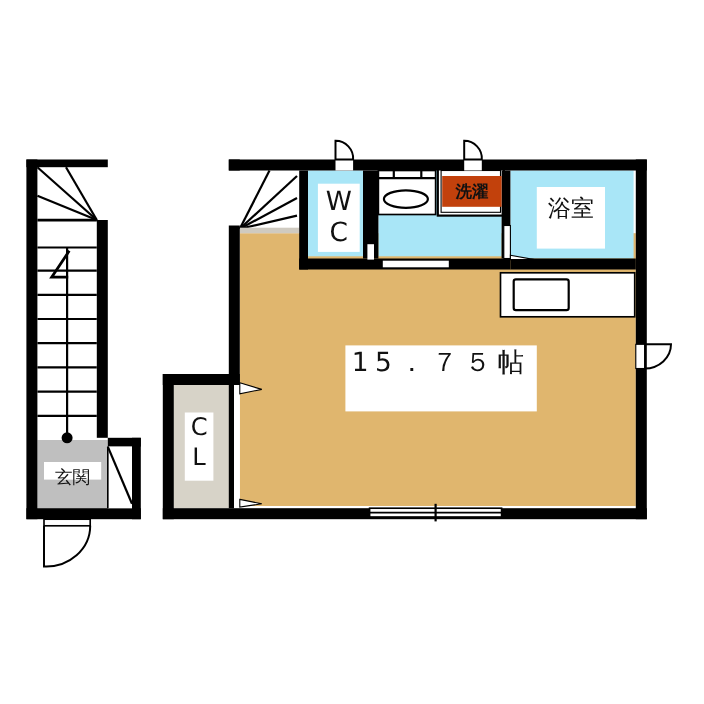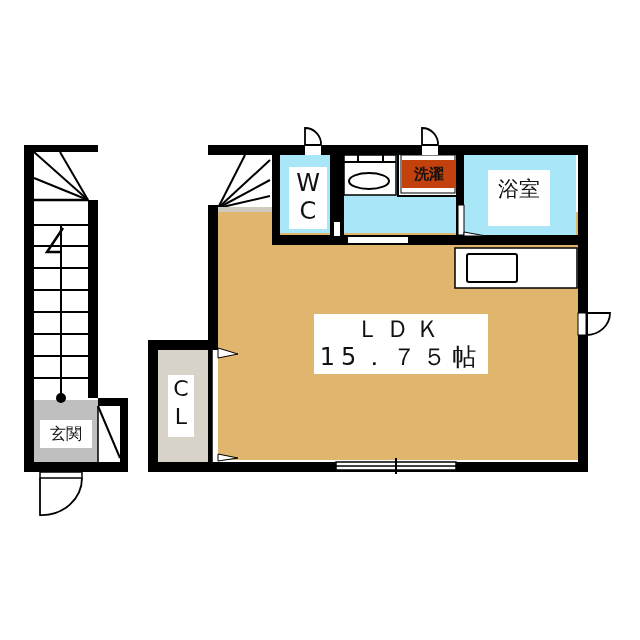--- a/index.html
+++ b/index.html
@@ -5,21 +5,21 @@
   html,body{margin:0;padding:0;background:#ffffff;}
   body{width:640px;height:640px;position:relative;overflow:hidden;font-family:"DejaVu Sans",sans-serif;}
   svg{position:absolute;left:0;top:0;}
   .lbl{position:absolute;background:#fff;color:#111;text-align:center;line-height:1.15;}
   .ldk{left:314px;top:314px;width:174px;height:60px;font-size:24px;letter-spacing:6px;padding-top:2px;box-sizing:border-box;}
   .ldk span{display:block;}
   .wc{left:289px;top:167px;width:38px;height:62px;font-size:24px;padding-top:2px;box-sizing:border-box;}
   .wc span{display:block;line-height:28px;}
   .bath{left:488px;top:170px;width:62px;height:56px;font-size:21px;line-height:38px;}
   .wash{left:402px;top:160px;width:54px;height:28px;font-size:15px;line-height:28px;background:#c2410c;font-weight:bold;}
-  .entry{left:40px;top:420px;width:52px;height:28px;font-size:16px;line-height:28px;}
+  .entry{left:40px;top:420px;width:52px;height:16px;font-size:16px;line-height:28px;}
   .cl{left:168px;top:375px;width:26px;height:62px;font-size:22px;}
   .cl span{display:block;line-height:28px;}
 </style>
 </head>
 <body>
 
 <svg width="640" height="640" viewBox="0 0 640 640">
 
   <rect x="218" y="212" width="360" height="248" fill="#E0B66E"></rect>
 
@@ -116,21 +116,20 @@
     <line x1="61" y1="225" x2="61" y2="398"></line>
     <path d="M63,228 L47,252 L62,252" fill="none" stroke-width="2.5"></path>
   </g>
   <circle cx="61" cy="398" r="5" fill="#000"></circle>
 
   <rect x="40" y="472" width="42" height="6" fill="#fff" stroke="#000" stroke-width="1.5"></rect>
   <path d="M40,478 L40,515 A40,37 0 0 0 82,478" fill="none" stroke="#000" stroke-width="1.8"></path>
 </svg>
 
 <div class="lbl ldk">
-  <span>ＬＤＫ</span>
   <span>15．７５帖</span>
 </div>
 <div class="lbl wc">
   <span>W</span>
   <span>C</span>
 </div>
 <div class="lbl bath">浴室</div>
 <div class="lbl wash">洗濯</div>
 <div class="lbl entry">玄関</div>
 <div class="lbl cl">

